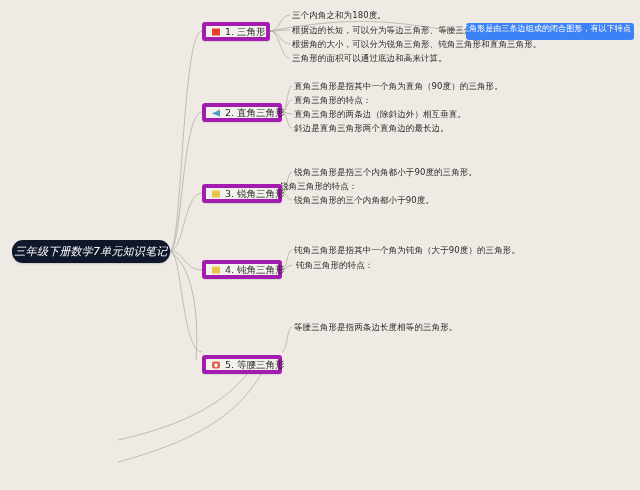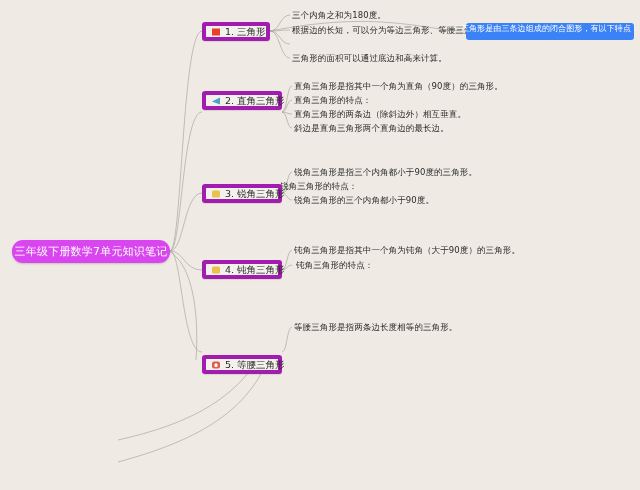--- a/index.html
+++ b/index.html
@@ -32,27 +32,28 @@
     pointer-events: none;
   }
 
   
   .root-node {
     position: absolute;
     left: 12px;
     top: 240px;
     width: 158px;
     height: 23px;
-    background: #d946ef;
+    background: #0f172a;
     border-radius: 11px;
     display: flex;
     align-items: center;
     justify-content: center;
     box-shadow: 0 1px 2px rgba(0,0,0,0.18);
     z-index: 5;
+    font-style: italic;
   }
   .root-node .root-label {
     color: #ffffff;
     font-size: 11px;
     letter-spacing: 0.2px;
     white-space: nowrap;
     font-weight: 400;
   }
 
   
@@ -77,21 +78,21 @@
     display: block;
   }
   .branch-node .node-label {
     font-size: 9.5px;
     color: #2a2a2a;
     white-space: nowrap;
     line-height: 1;
   }
 
   .bn1 { left: 202px; top: 22px;  width: 68px; }
-  .bn2 { left: 202px; top: 91px; width: 80px; }
+  .bn2 { left: 202px; top: 103px; width: 80px; }
   .bn3 { left: 202px; top: 184px; width: 80px; }
   .bn4 { left: 202px; top: 260px; width: 80px; text-align: right; }
   .bn5 { left: 202px; top: 343px; width: 80px; margin-top: 12px; }
 
   
   .leaf {
     position: absolute;
     font-size: 8.5px;
     color: #2b2b2b;
     white-space: nowrap;
@@ -167,20 +168,21 @@
   </div>
 
   <div class="branch-node bn1">
     <svg class="node-icon" viewBox="0 0 10 10">
       <rect x="1" y="1.5" width="8" height="7" fill="#e8412a"></rect>
     </svg>
     <span class="node-label">1. 三角形</span>
   </div>
   <div class="leaf" style="left:292px; top:11px;">三个内角之和为180度。</div>
   <div class="leaf" style="left:292px; top:26px;">根据边的长短，可以分为等边三角形、等腰三角形和普通三角形。</div>
+  <div class="leaf" style="left:292px; top:40px;">根据角的大小，可以分为锐角三角形、钝角三角形和直角三角形。</div>
   <div class="leaf" style="left:292px; top:54px;">三角形的面积可以通过底边和高来计算。</div>
 
   <div class="branch-node bn2">
     <svg class="node-icon" viewBox="0 0 10 10">
       <path d="M9 1.5 L1 5.5 L9 8.5 Z" fill="#4aa3c7"></path>
     </svg>
     <span class="node-label">2. 直角三角形</span>
   </div>
   <div class="leaf" style="left:294px; top:82px;">直角三角形是指其中一个角为直角（90度）的三角形。</div>
   <div class="leaf" style="left:294px; top:96px;">直角三角形的特点：</div>

